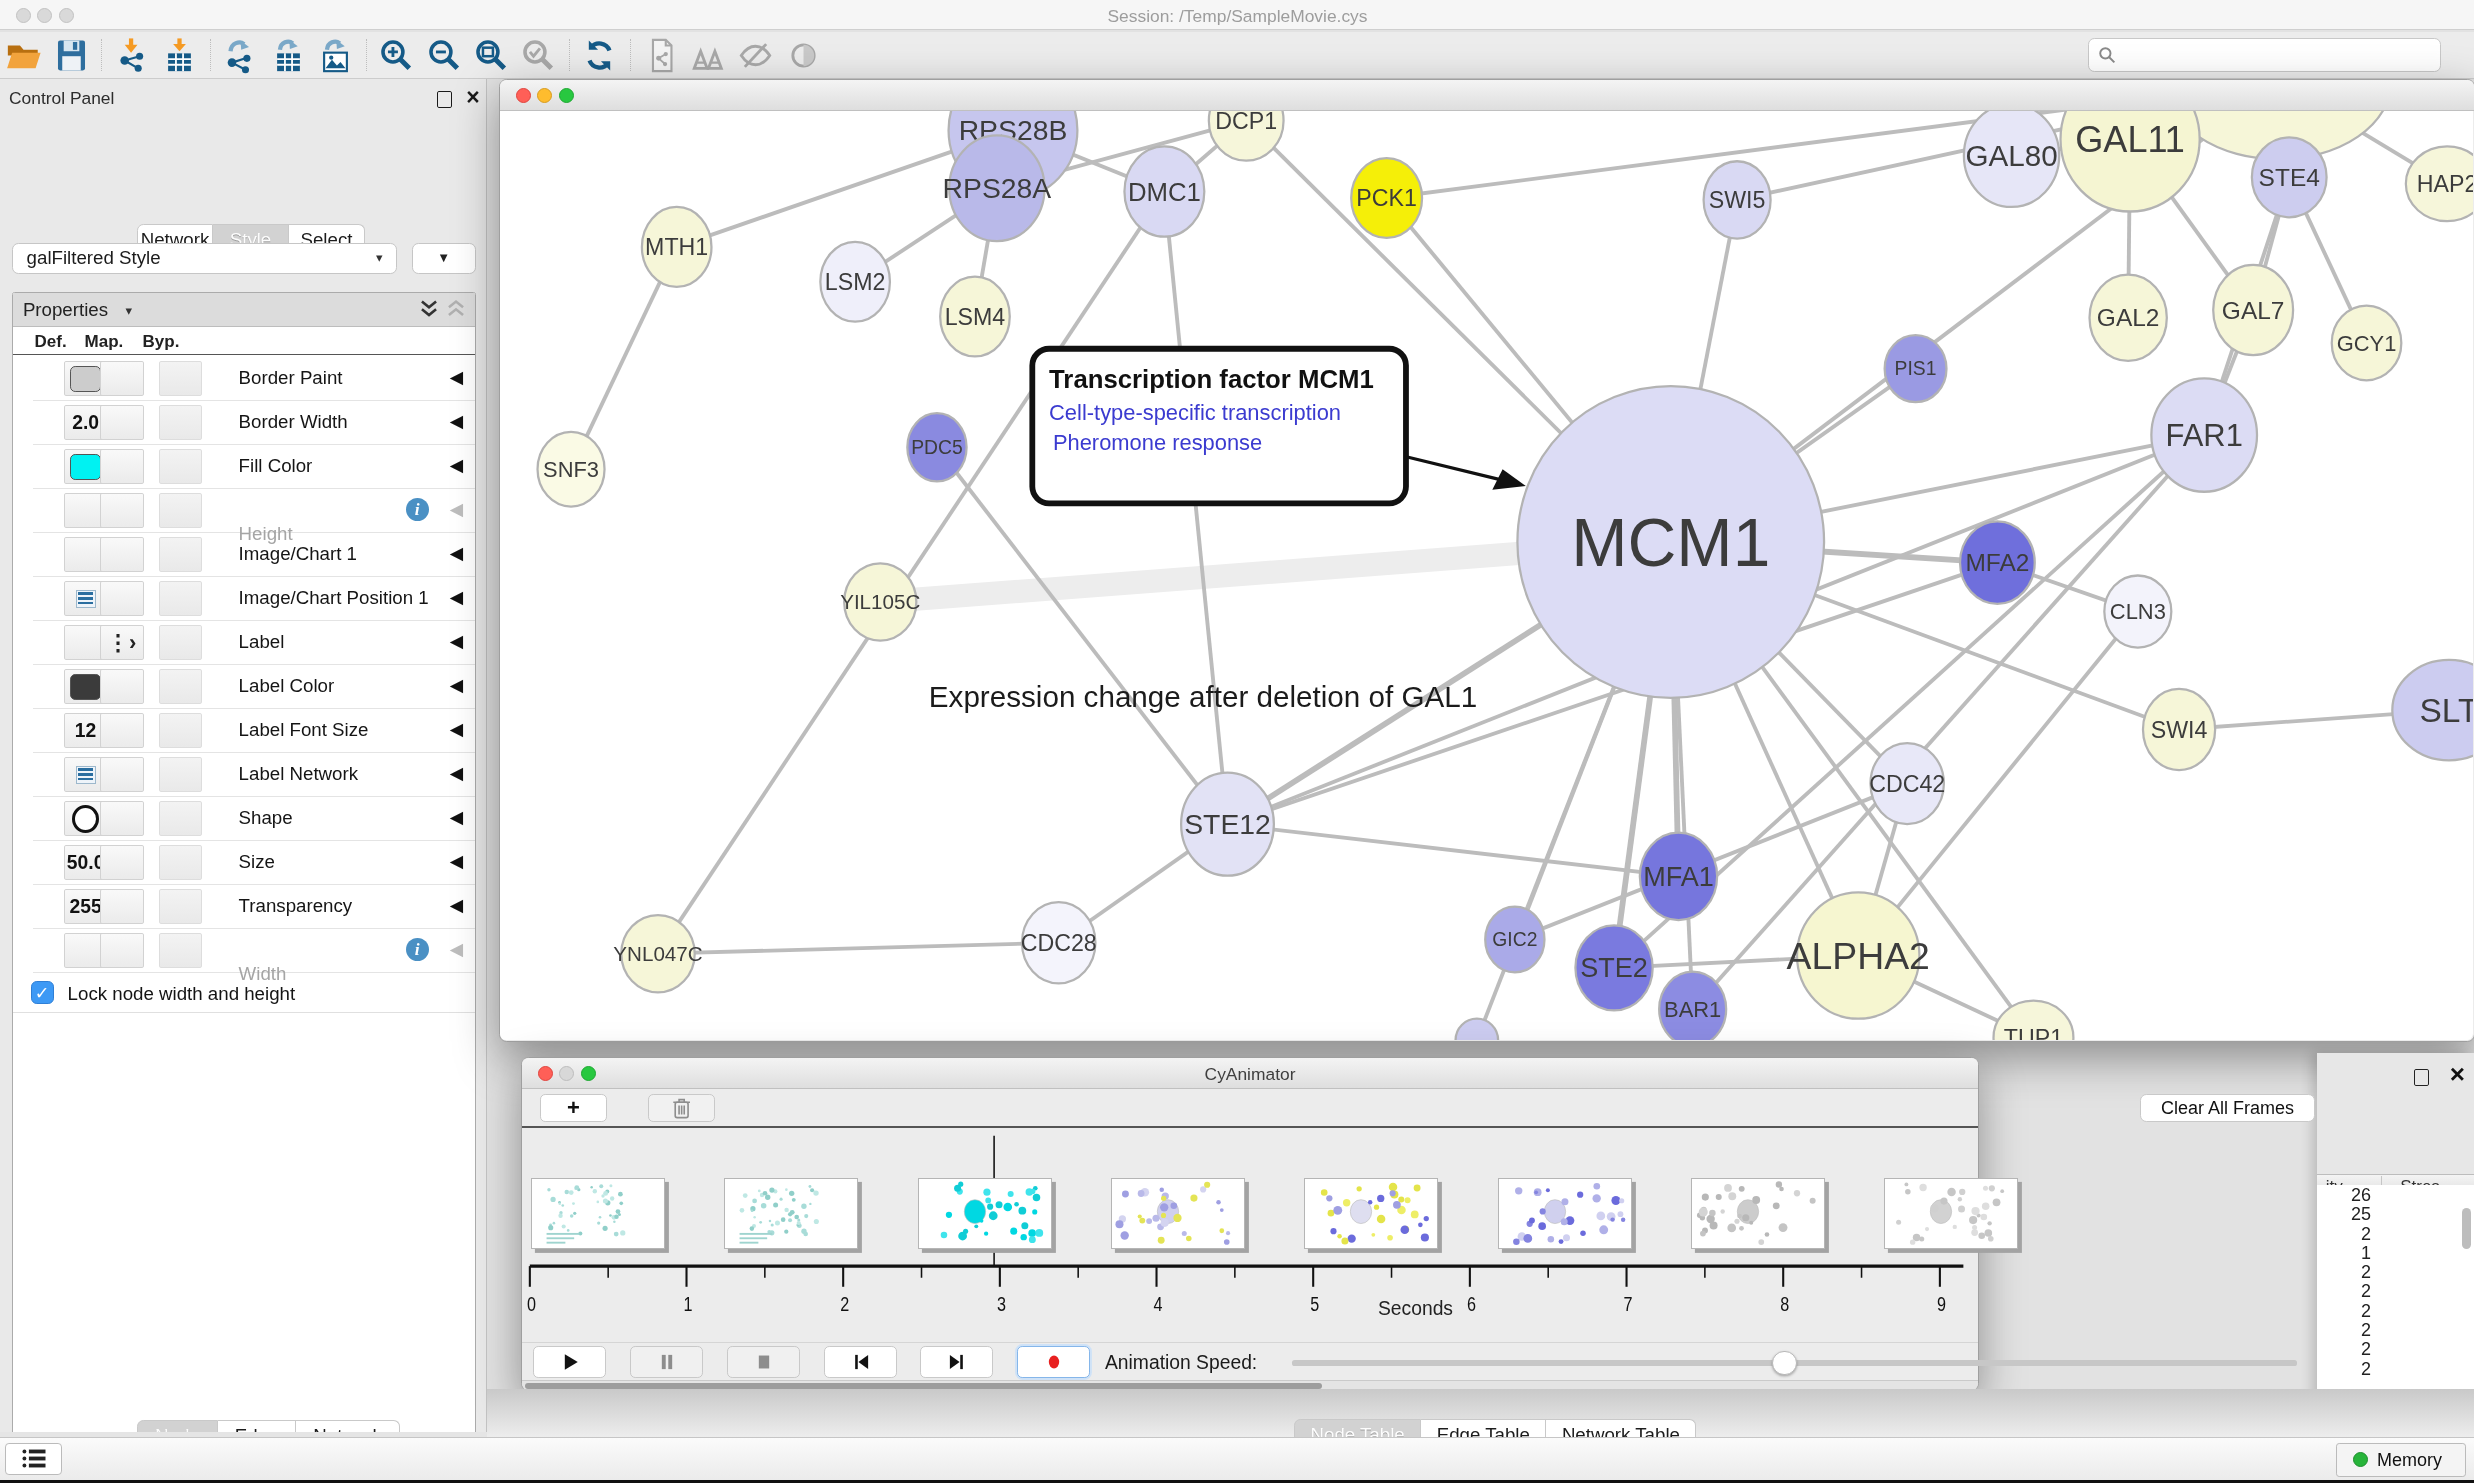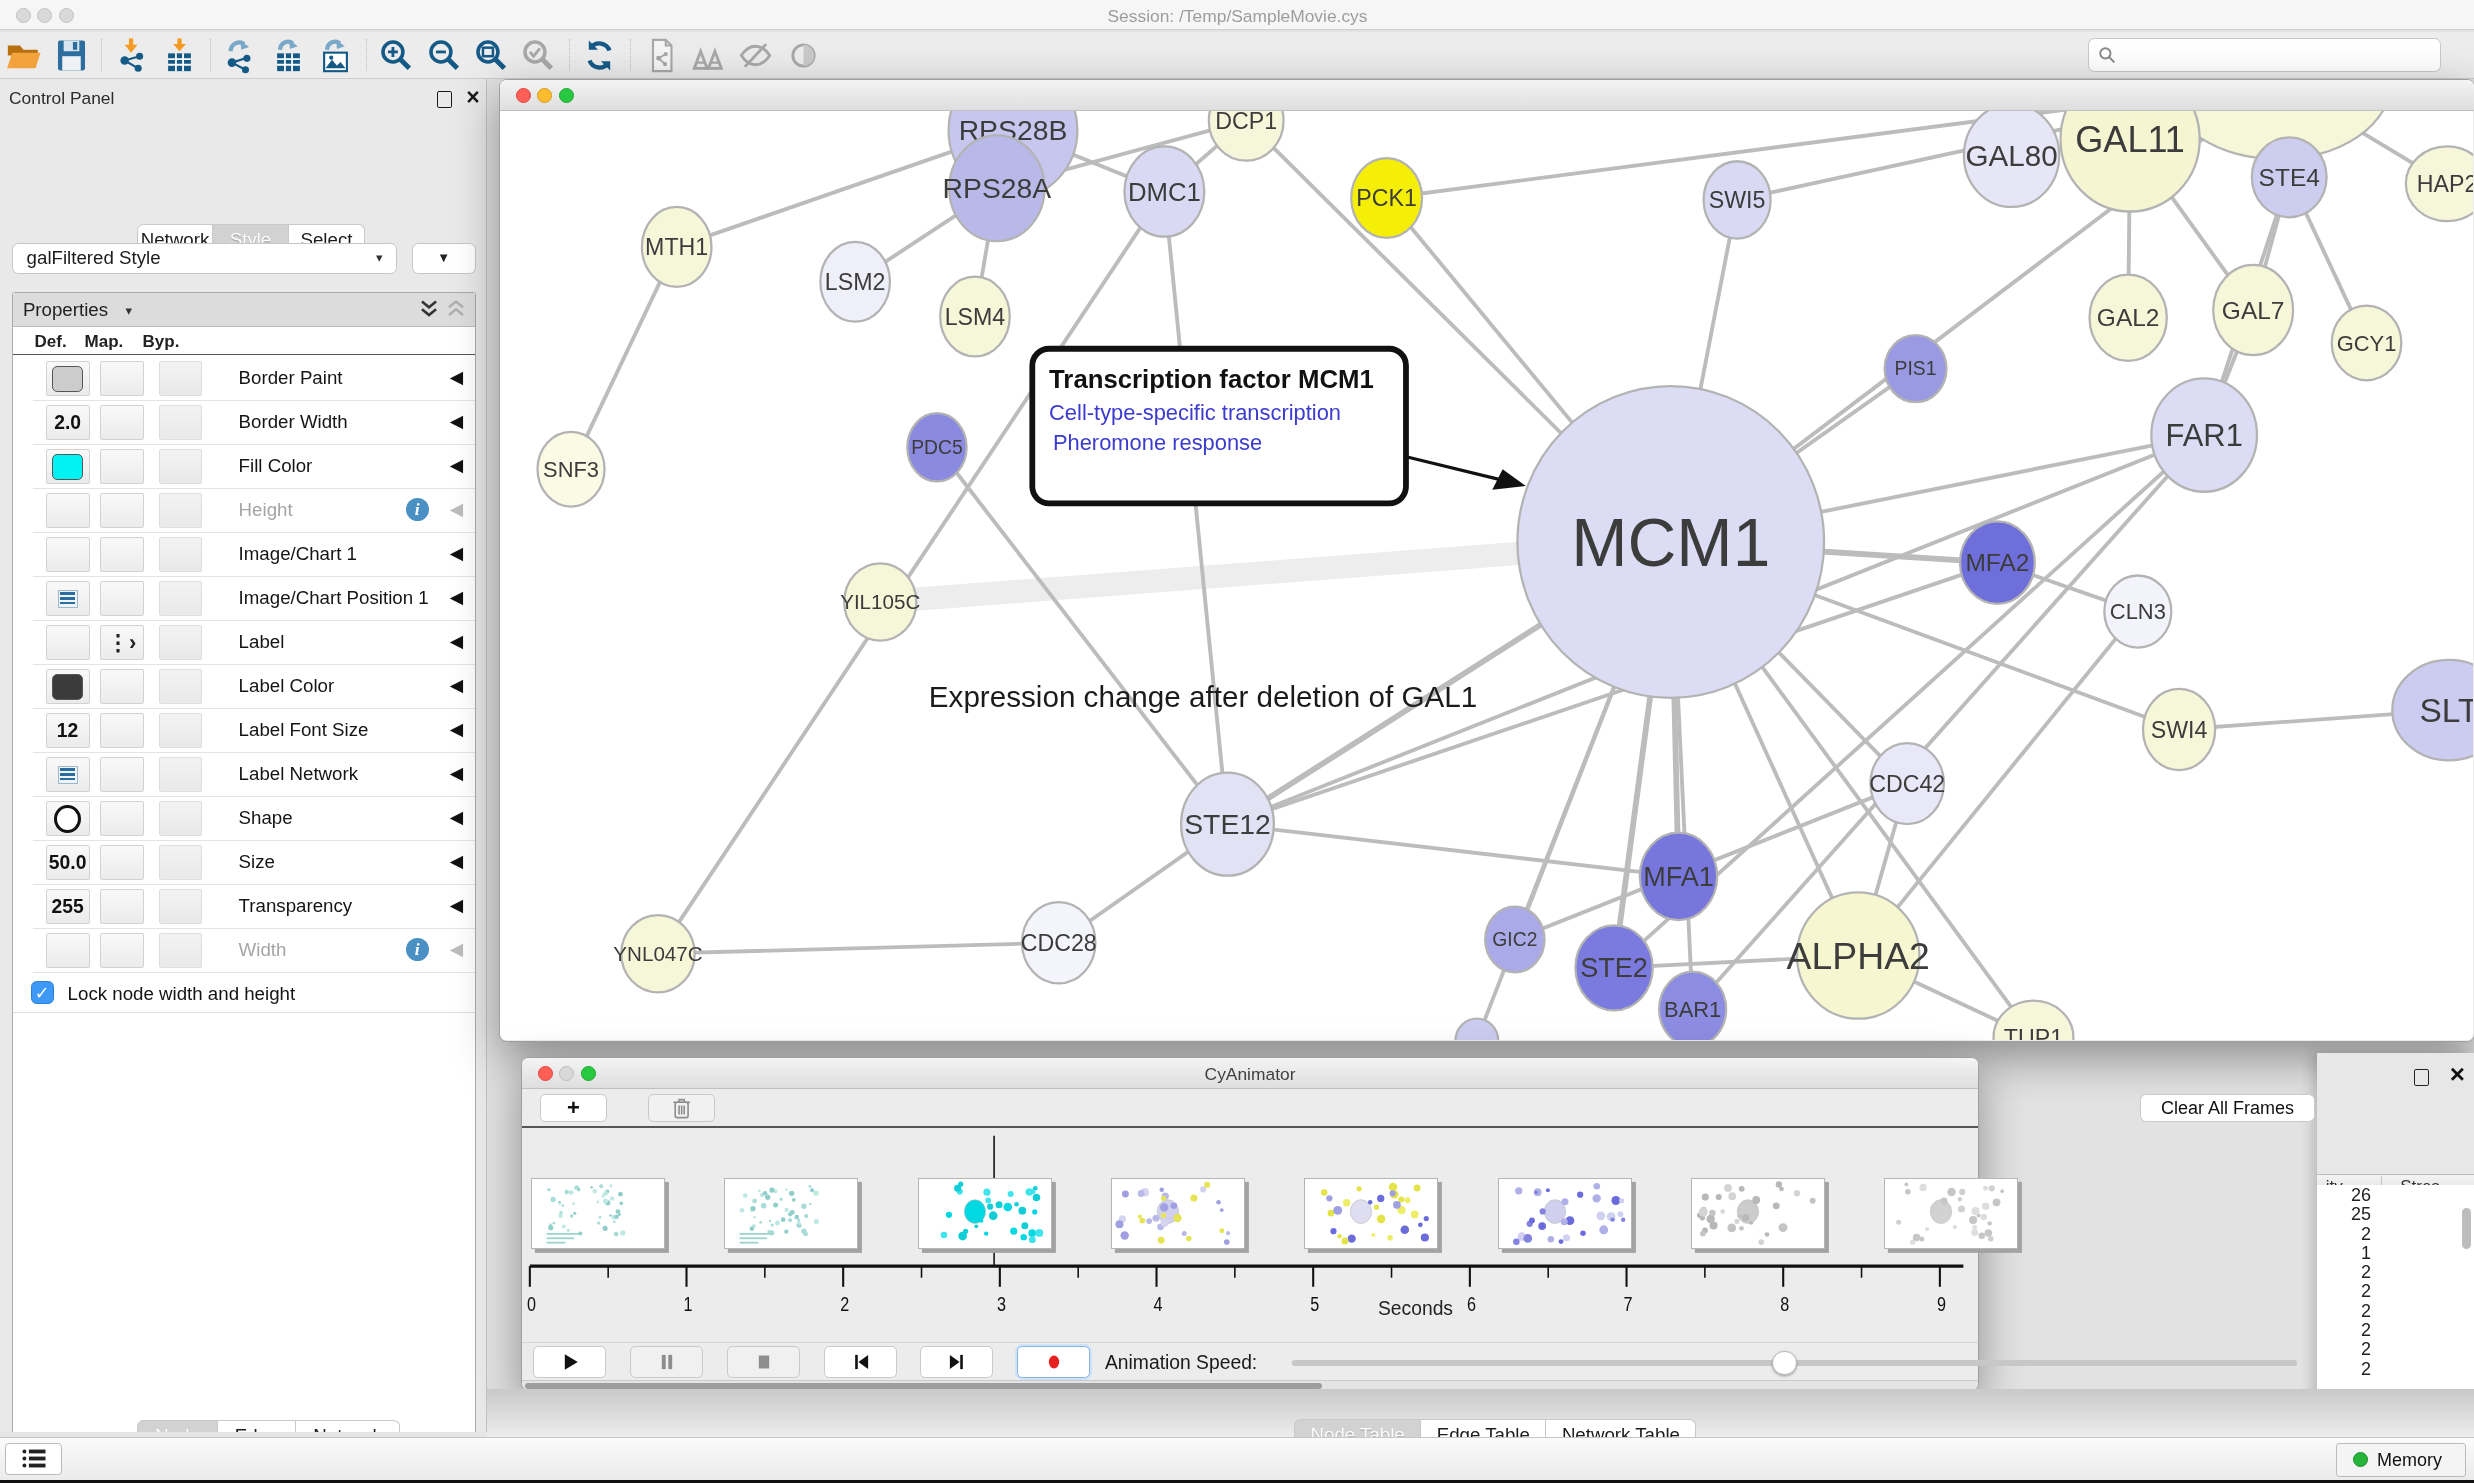--- a/index.html
+++ b/index.html
@@ -59,35 +59,35 @@
   #props-title .t { position:absolute; left:10.3px; top:6.4px; font-size:18.7px; color:#222; }
   #props-title .menu-arr { position:absolute; left:113px; top:10.3px; font-size:13px; color:#333; }
   .chev { position:absolute; top:6.4px; width:22px; height:20.6px; }
   #props-cols { position:absolute; left:0; top:34px; width:100%; height:28px; background:#fff;
     border-bottom:1.9px solid #555; font-size:17px; font-weight:bold; color:#222; }
   #props-cols span { position:absolute; top:5.2px; }
   #props-rows { position:absolute; left:0; top:64px; width:100%;padding-left:20px; }
   .prop-row { position:relative; width:100%; height:44px; border-bottom:1.3px solid #e4e4e4; }
   .pcell { position:absolute; top:3.9px; height:35px; border:0.6px solid #d2d2d2; border-radius:1.9px;
     background:linear-gradient(#f9f9f9,#ebebeb); }
-  .pcell.def { left:13px; width:44px; }
+  .pcell.def { left:31px; width:44px; }
   .pcell.map { left:67px; width:44px; }
   .pcell.byp { left:126px; width:43px; background:linear-gradient(#f3f3f3,#e9e9e9); border-color:#ddd; }
   .pcell .val { position:absolute; left:0; right:0; top:6.4px; text-align:center; font-size:19.3px;
     font-weight:bold; color:#111; }
   .swatch { position:absolute; left:5.8px; top:3.9px; width:31px; height:26px; border:1.9px solid #555;
     border-radius:5.2px; }
   .shape-ell { position:absolute; left:7.7px; top:3.2px; width:27px; height:28px; border:3.2px solid #111;
     border-radius:50%; background:#fff; }
   .positionicon { position:absolute; left:11px; top:7.7px; width:20.6px; height:18px; background:#eef4fa;
     border:1.3px solid #9db8cc; }
   .positionicon i { position:absolute; left:1.9px; right:1.9px; height:2.6px; background:#2a6ea0; display:block; }
   .passthrough { position:absolute; left:6.4px; top:3.9px; font-size:22px; color:#222; font-weight:bold; }
   .prop-label { position:absolute; left:206px; top:10.3px; font-size:18.7px; color:#151515; }
-  .prop-label.muted { color:#a5a5a5; }
+  .prop-label.muted { color:#a5a5a5;margin-top:24px; }
   .prop-arrow { position:absolute; right:11.6px; top:10.3px; font-size:17.4px; color:#111; }
   .prop-arrow.muted { color:#bdbdbd; }
   .infoicon { position:absolute; right:46px; top:9px; width:23px; height:23px; border-radius:50%;
     background:#4a90c4; color:#fff; text-align:center; font-size:17.4px; font-weight:bold;
     font-family:"Liberation Serif",serif; line-height:23px; font-style:italic; }
   #lock-row { position:absolute; left:0; top:680px; width:100%; height:40px; border-bottom:1.3px solid #e0e0e0; }
   #lock-box { position:absolute; left:18px; top:7.7px; width:23px; height:23px; background:#3d99f5;
     border:1.3px solid #2f7fd6; border-radius:5.8px; color:#fff; text-align:center; font-size:17.4px; line-height:22px; }
   #lock-label { position:absolute; left:55px; top:9.7px; font-size:18.7px; color:#141414; }
   #cp-bottom-tabs { left:137px; top:1317px; }

